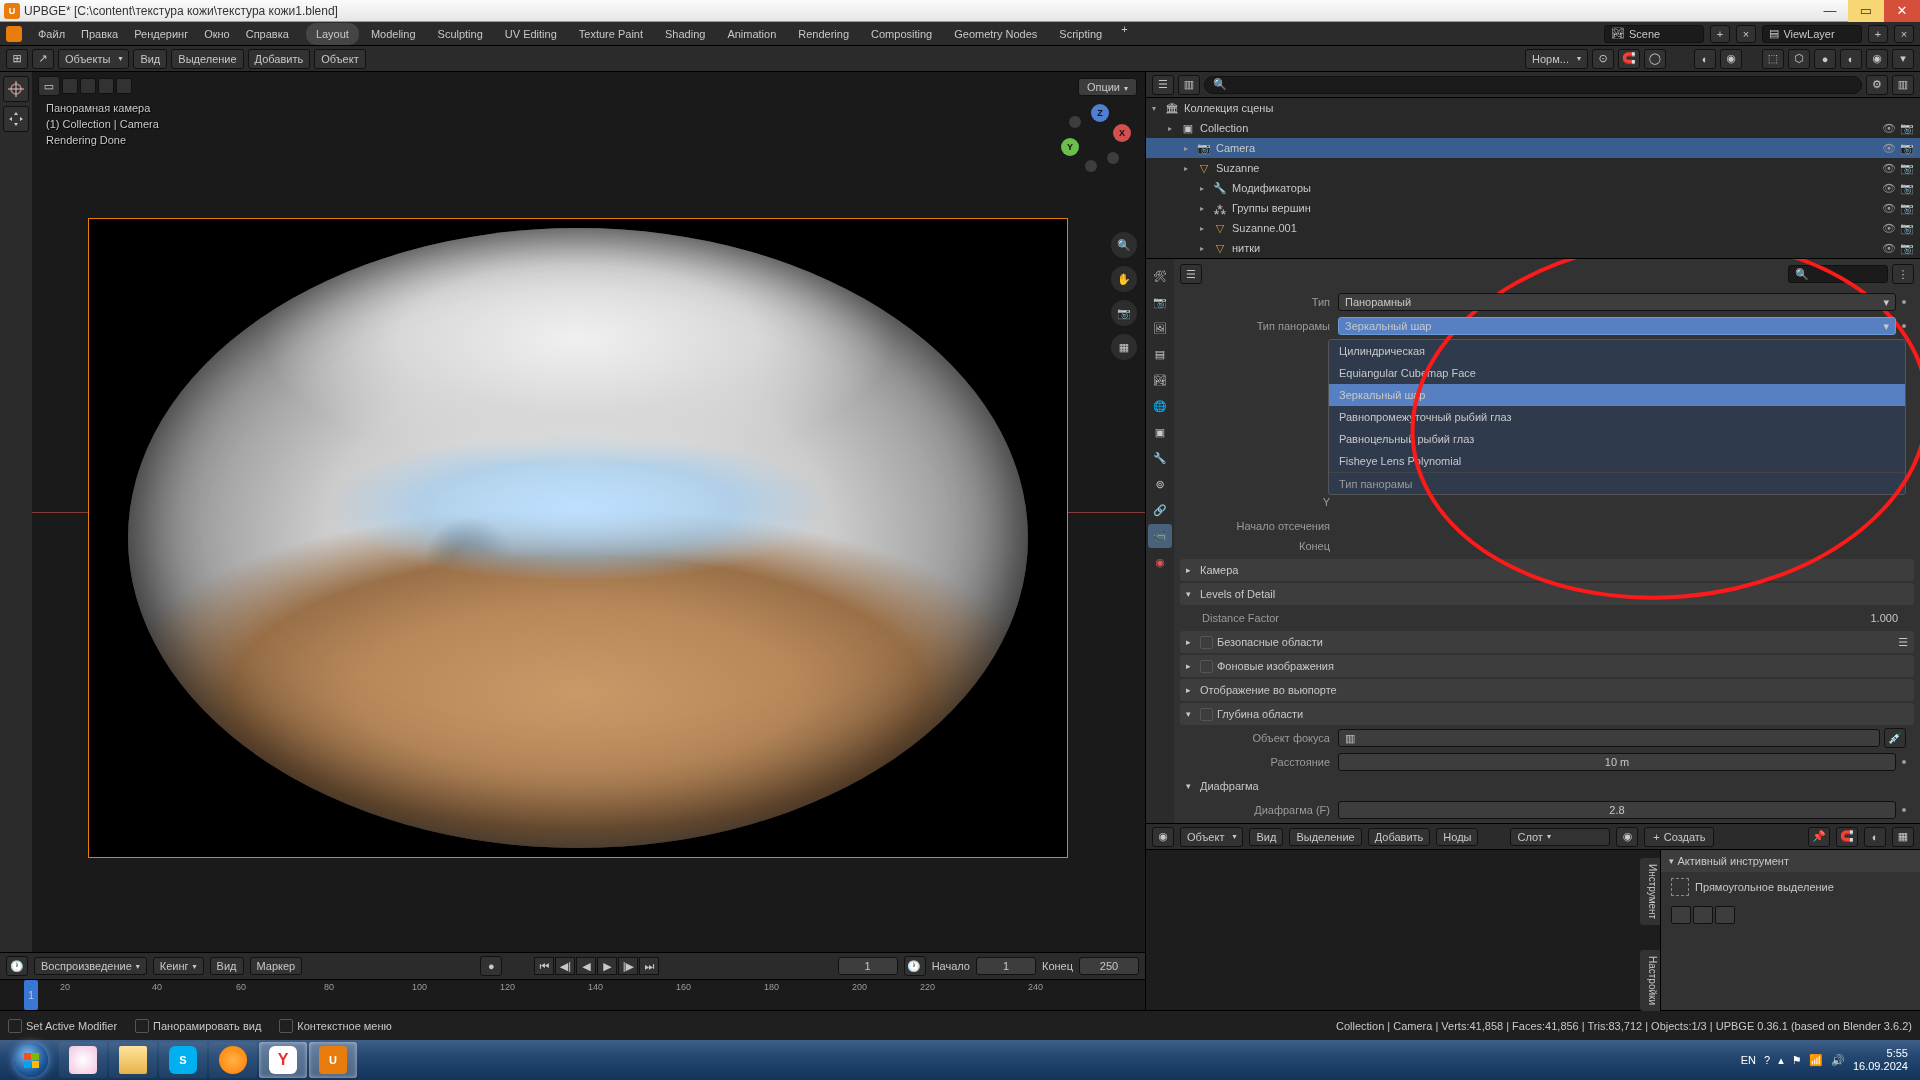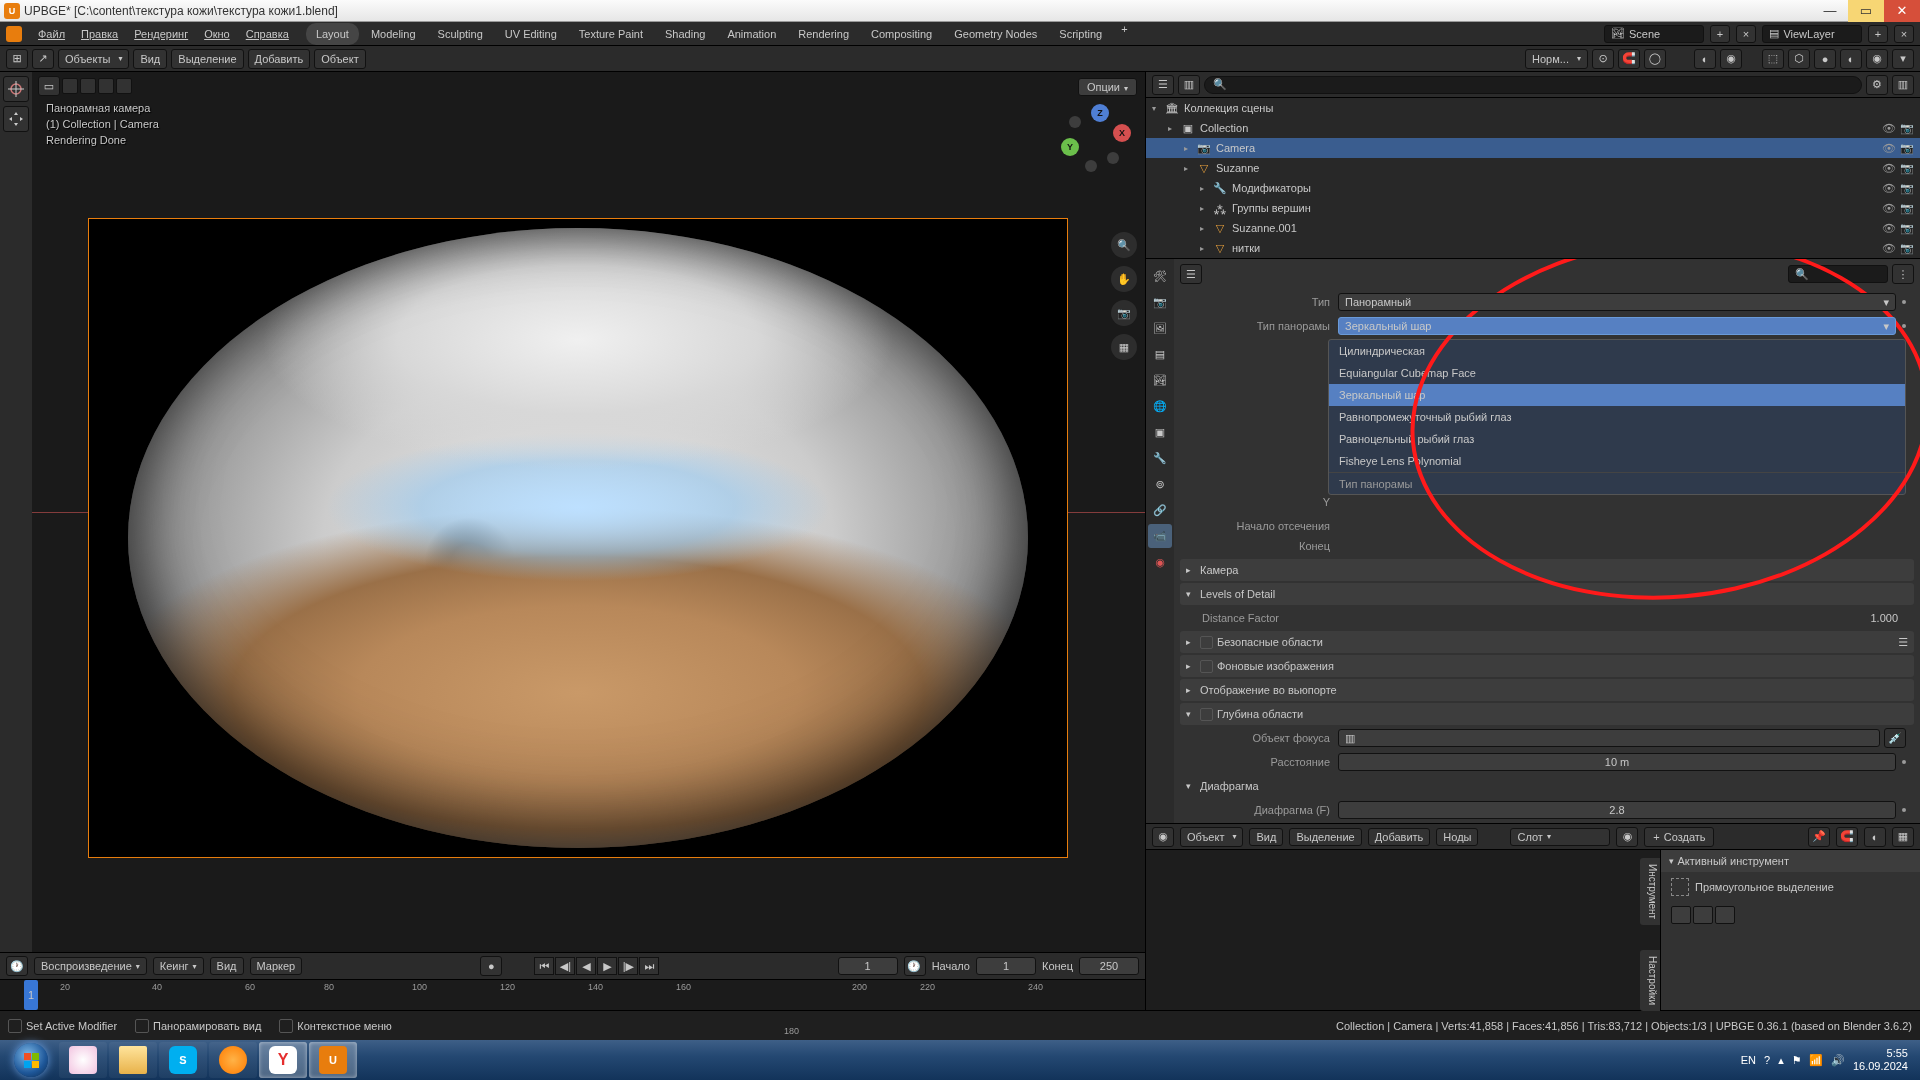--- a/index.html
+++ b/index.html
@@ -29,21 +29,21 @@
   .win-title .glyph{width:16px;height:16px;background:var(--orange);border-radius:3px;margin-right:4px;display:flex;align-items:center;justify-content:center;font-size:9px;color:#fff;font-weight:bold;}
   .win-title span{color:#333;font-size:12px;}
   .win-btns{margin-left:auto;display:flex;}
   .win-btn{width:36px;height:22px;display:flex;align-items:center;justify-content:center;color:#333;font-size:13px;}
   .win-btn.close{background:#d64f3a;color:#fff;}
   .win-btn.max{background:#f7d674;}
   
   
   .menubar{height:24px;background:var(--bg2);display:flex;align-items:center;padding:0 6px;border-bottom:1px solid #000;}
   .menubar .logo{width:16px;height:16px;background:var(--orange);border-radius:3px;margin-right:8px;}
-  .menubar .mitem{padding:0 8px;line-height:24px;cursor:pointer;text-decoration:underline;}
+  .menubar .mitem{padding:0 8px;line-height:24px;cursor:pointer;}
   .menubar .tab{padding:0 10px;line-height:22px;border-radius:3px;margin:0 1px;cursor:pointer;}
   .menubar .tab.active{background:var(--bg5);border-radius:10px;}
   .menubar .tabs{display:flex;margin-left:8px;}
   .menubar .plus{padding:0 8px;}
   .menubar .right{margin-left:auto;display:flex;align-items:center;gap:6px;}
   .hdr-field{background:var(--bg);border:1px solid #111;border-radius:3px;height:18px;padding:0 6px;display:flex;align-items:center;min-width:100px;}
   .hdr-field .ico{margin-right:4px;}
   .hdr-btn{width:20px;height:18px;display:flex;align-items:center;justify-content:center;background:var(--bg3);border:1px solid #111;border-radius:3px;}
   
   
@@ -337,27 +337,27 @@
         <span>Конец</span>
         <div class="tl-field">250</div>
       </div>
       <div class="tl-ruler">
         <div class="tl-cursor">
             <span>1</span>
           </div>
         <div id="tl-ticks">
             <div class="tl-tick" style="left: 60px;">20</div>
             <div class="tl-tick" style="left: 152px;">40</div>
-            <div class="tl-tick" style="left: 236px; margin-left: 9px;">60</div>
+            <div class="tl-tick" style="left: 236px;">60</div>
             <div class="tl-tick" style="left: 324px;">80</div>
             <div class="tl-tick" style="left: 412px;">100</div>
             <div class="tl-tick" style="left: 500px;">120</div>
             <div class="tl-tick" style="left: 588px;">140</div>
             <div class="tl-tick" style="left: 676px;">160</div>
-            <div class="tl-tick" style="left: 784px; margin-top: 44px;">180</div>
+            <div class="tl-tick" style="left: 764px;">180</div>
             <div class="tl-tick" style="left: 852px;">200</div>
             <div class="tl-tick" style="left: 920px;">220</div>
             <div class="tl-tick" style="left: 1028px;">240</div>
           </div>
       </div>
     </div>
   </div>
 
   <div class="right-col">
 

